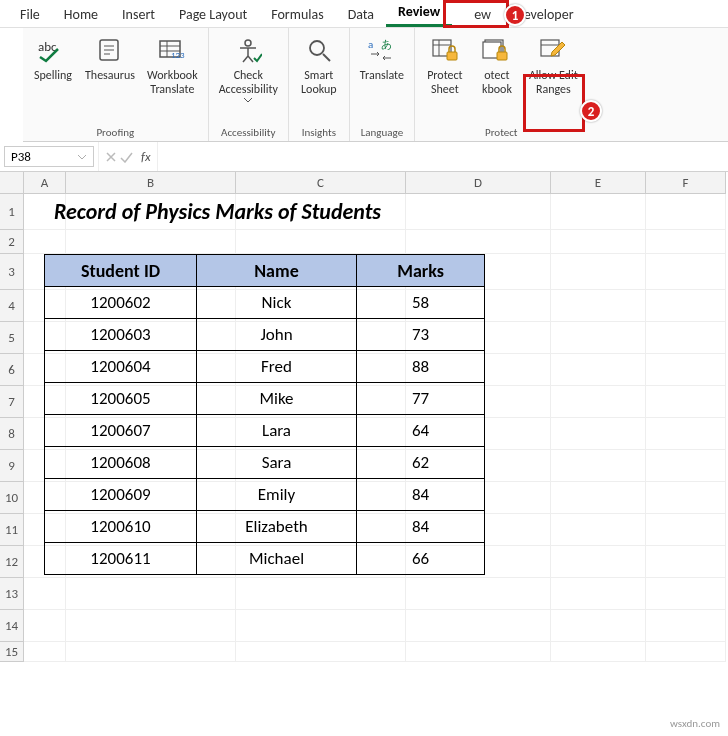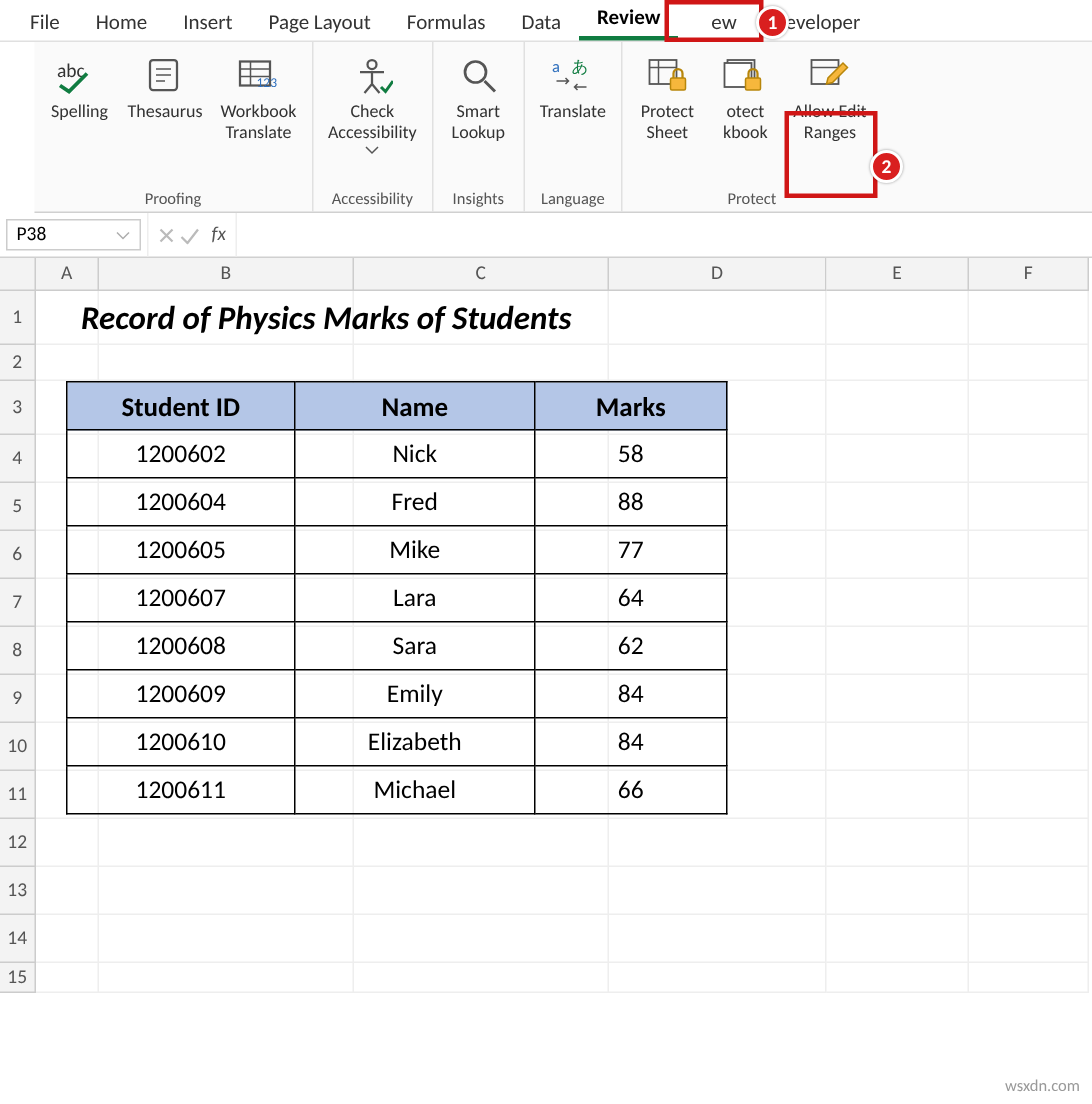--- a/index.html
+++ b/index.html
@@ -382,20 +382,25 @@
           <th class="col-marks">Marks</th>
         </tr>
       </thead>
       <tbody id="data-body">
           <tr>
             <td>1200602</td>
             <td>Nick</td>
             <td>58</td>
           </tr>
           <tr>
+            <td>1200603</td>
+            <td>John</td>
+            <td>73</td>
+          </tr>
+          <tr>
             <td>1200604</td>
             <td>Fred</td>
             <td>88</td>
           </tr>
           <tr>
             <td>1200605</td>
             <td>Mike</td>
             <td>77</td>
           </tr>
           <tr>

